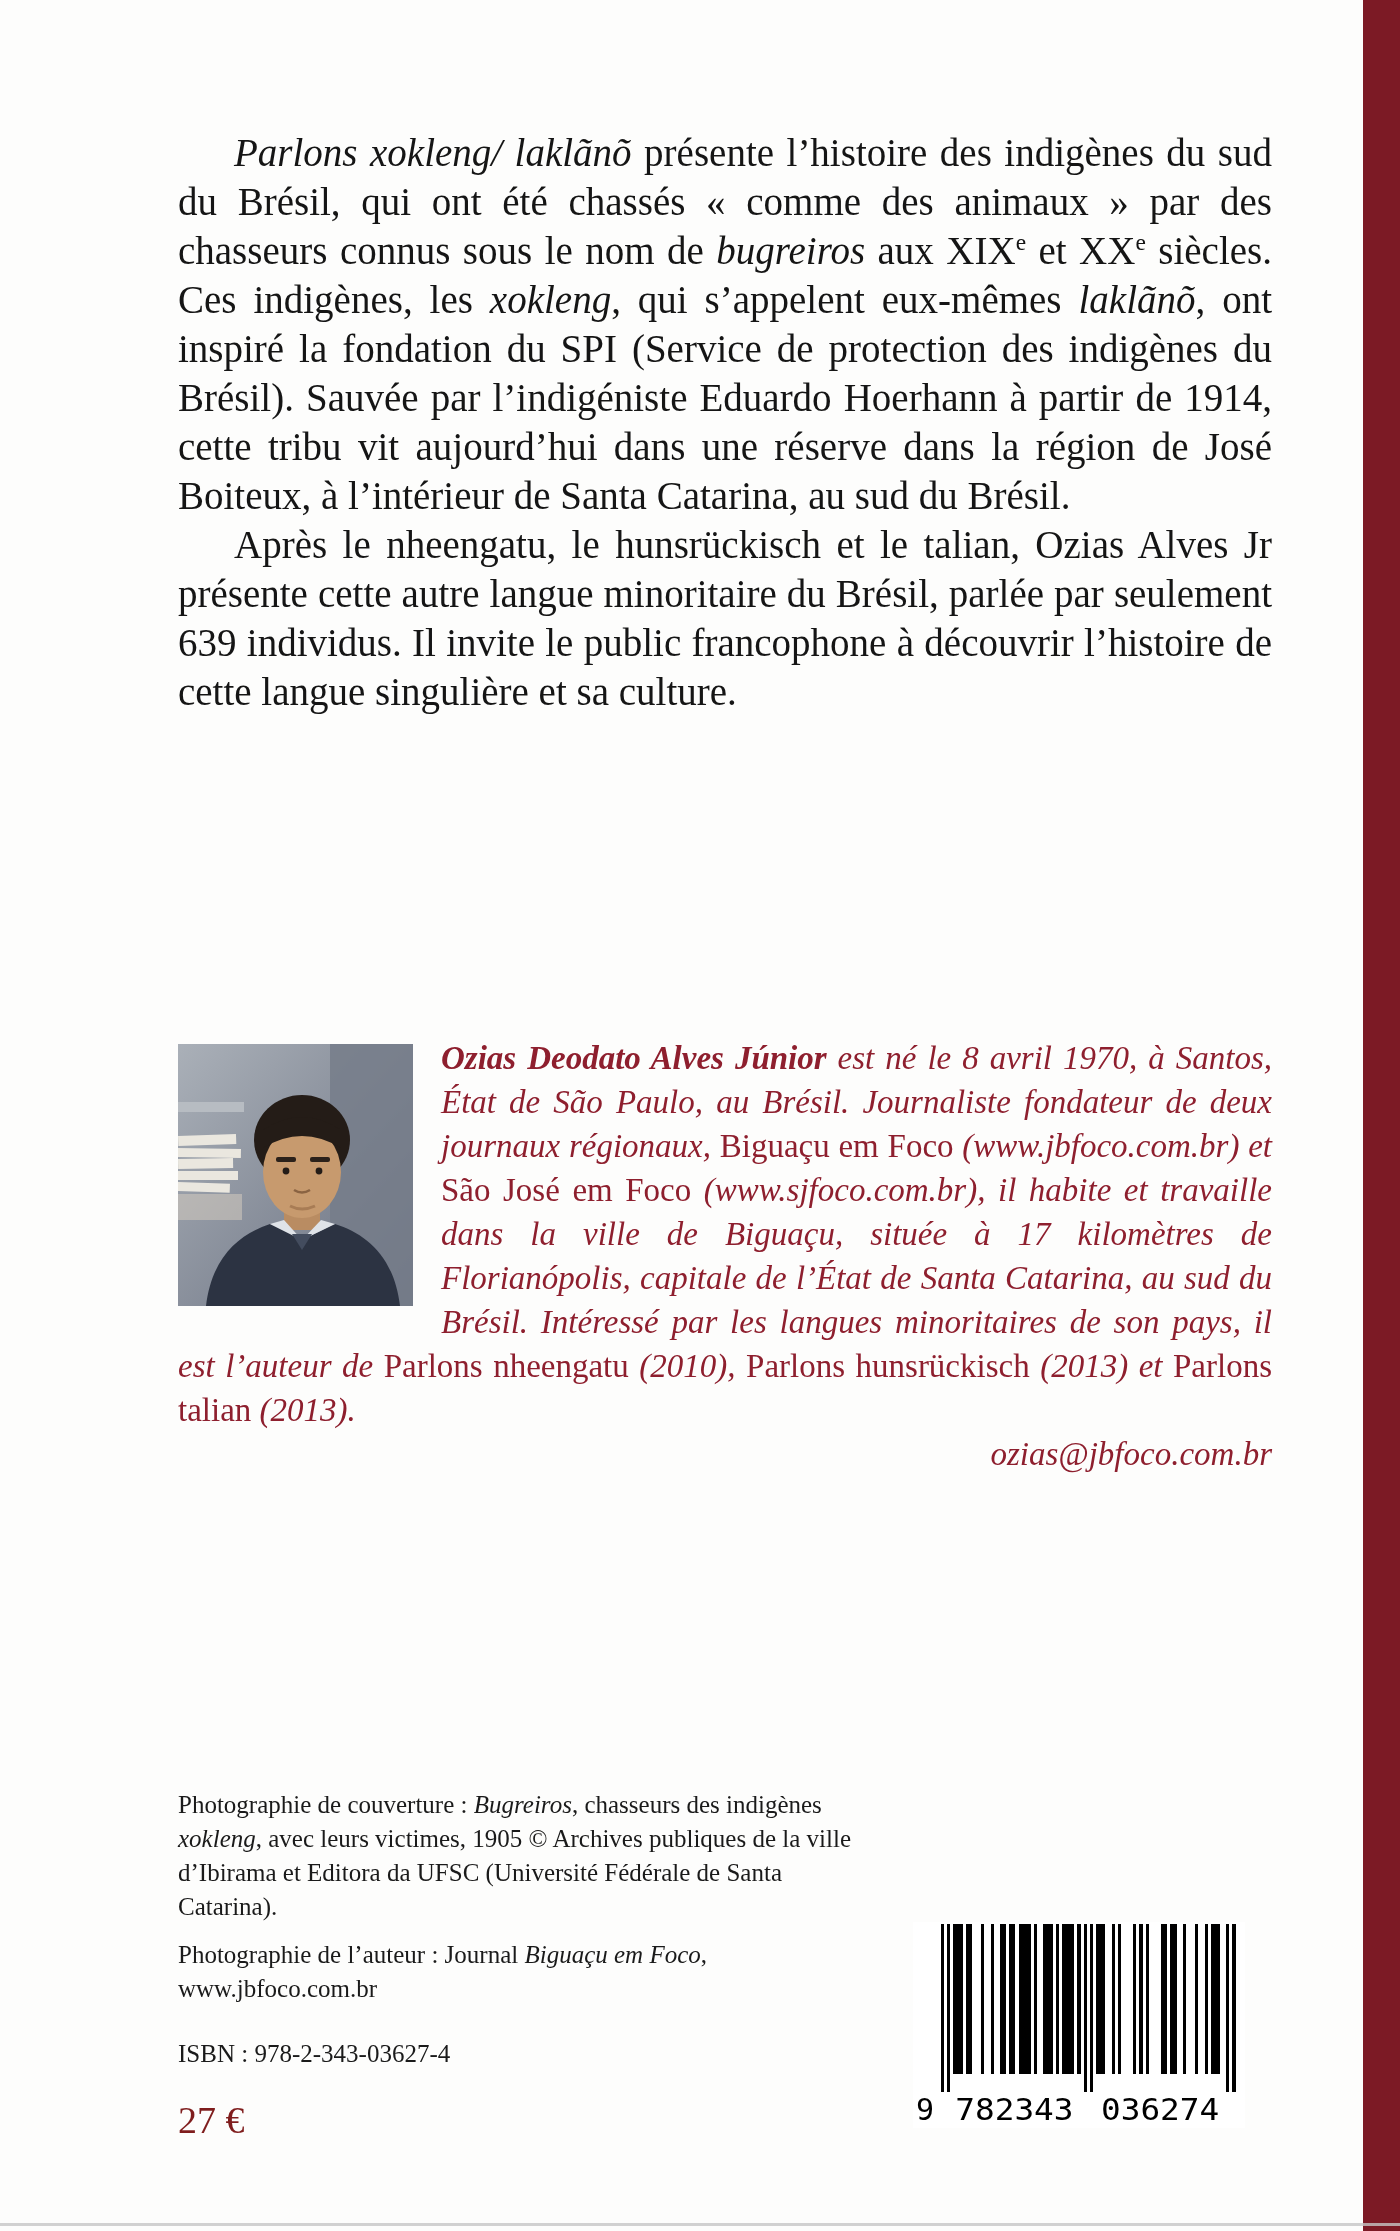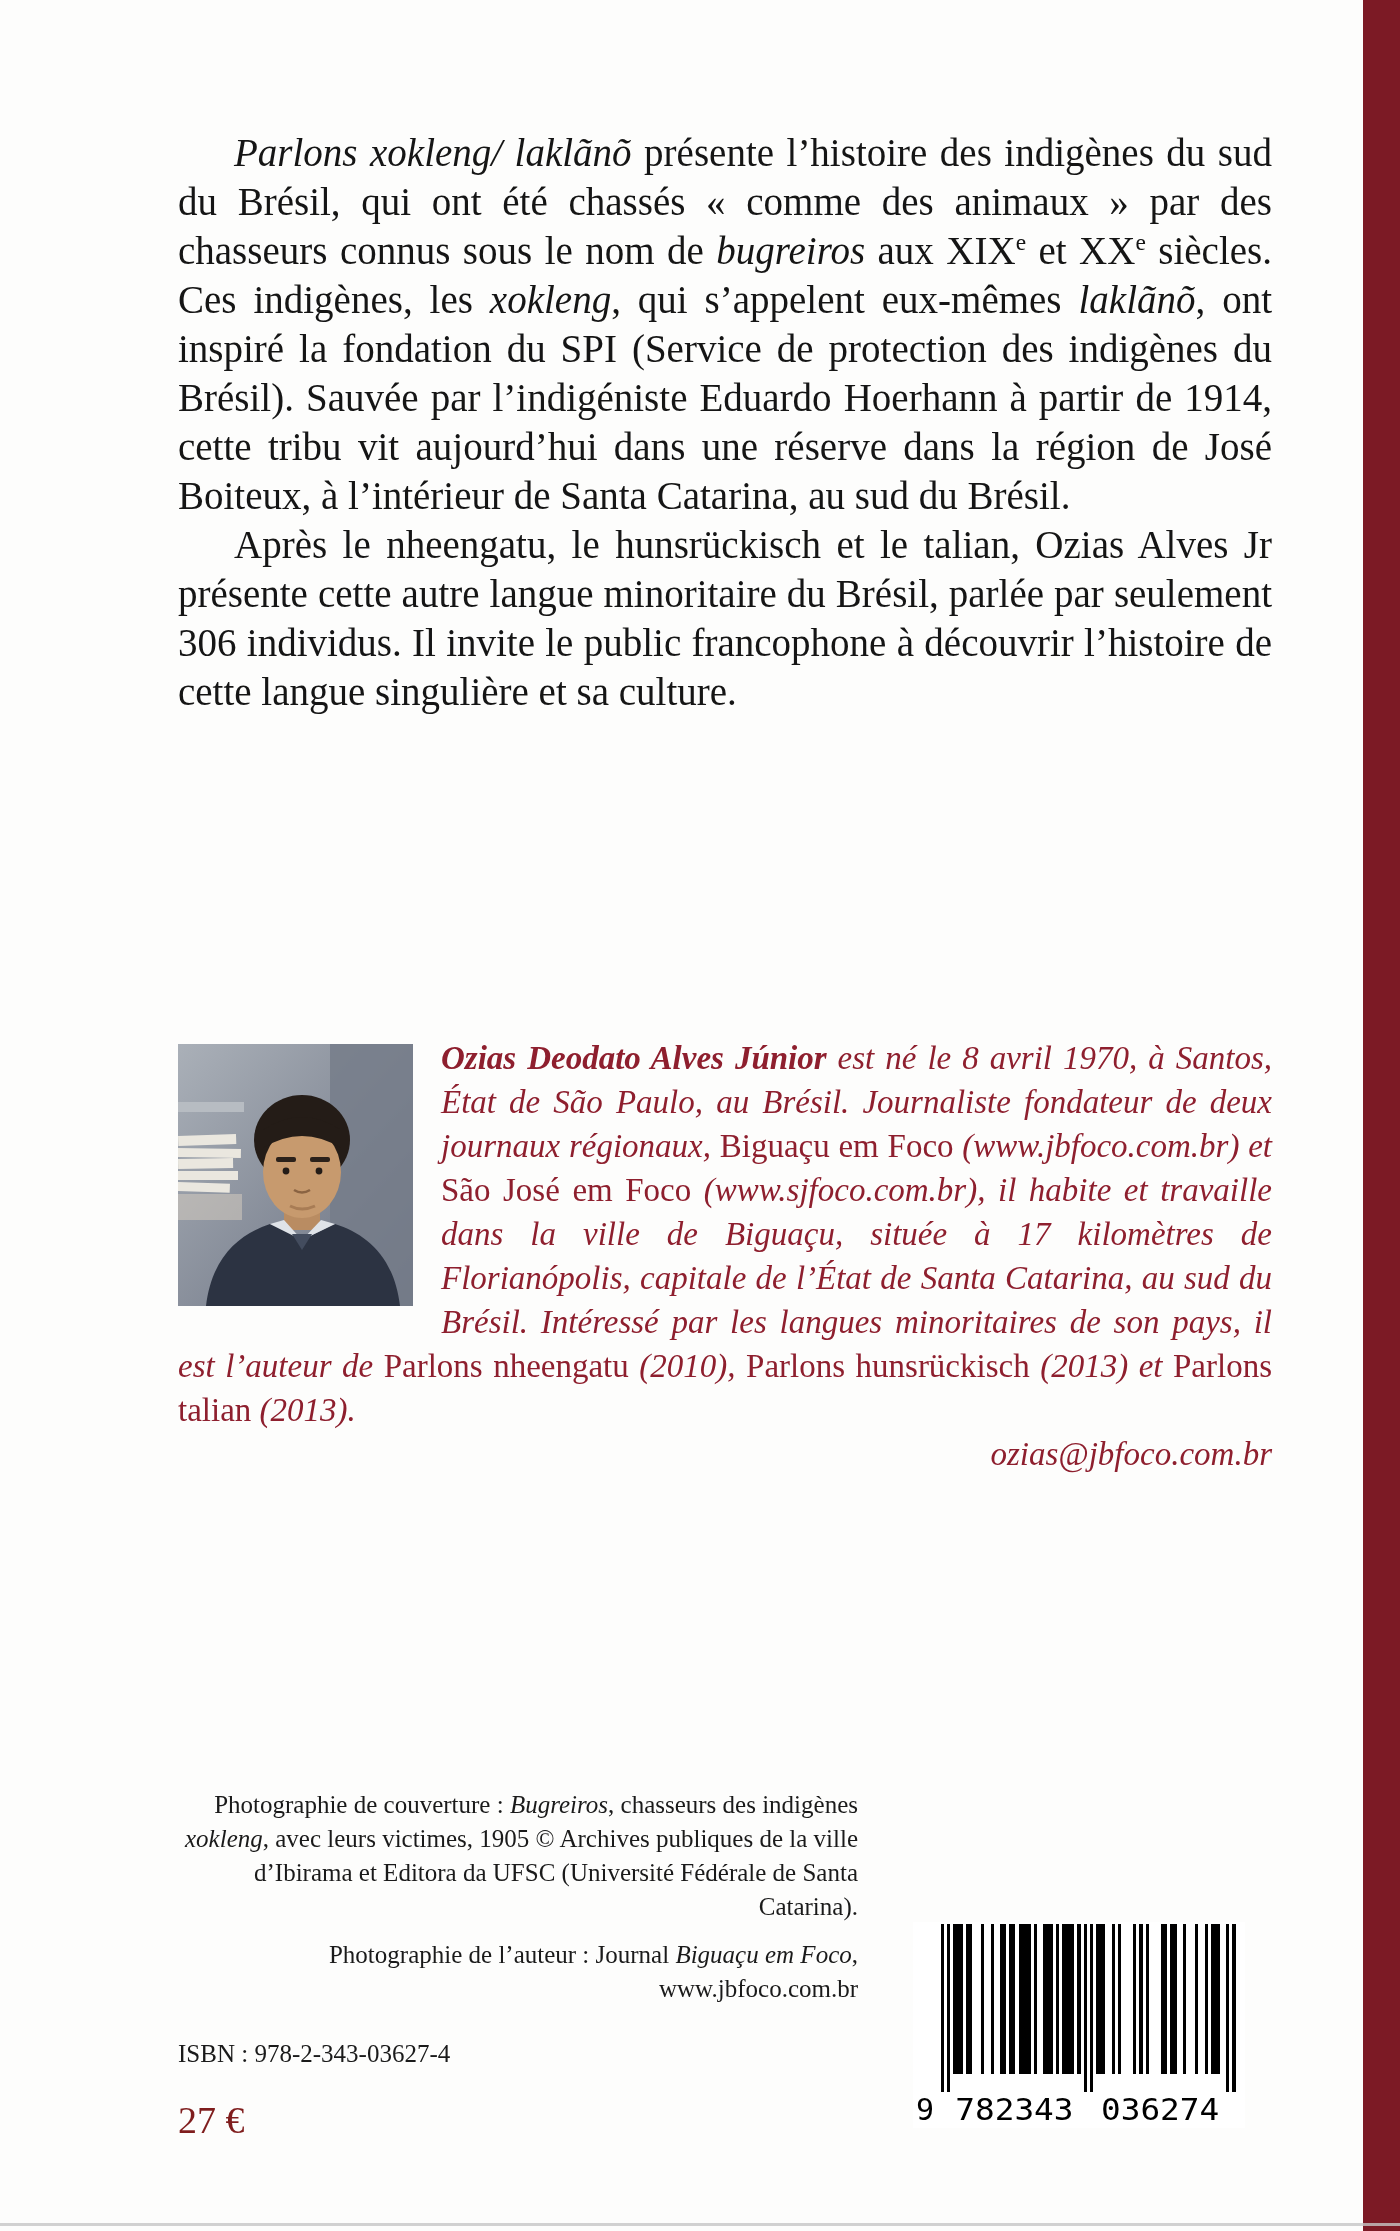--- a/index.html
+++ b/index.html
@@ -41,21 +41,21 @@
     float:left;width:235px;height:262px;
     margin:8px 28px 6px 0;
     background:#848a93;
   }
   .author-photo svg{display:block;}
   .bio-email{text-align:right;}
   .credits{
     position:absolute;left:178px;top:1788px;width:680px;
     font-size:25px;line-height:34px;color:#1a1a1a;
   }
-  .credits p{margin:0 0 14px 0;text-align:right;}
+  .credits p{margin:0 0 14px 0;}
   .isbn{
     position:absolute;left:178px;top:2040px;margin:0;
     font-size:25px;color:#1a1a1a;
   }
   .price{
     position:absolute;left:178px;top:2098px;margin:0;
     font-size:38px;color:#7f1d1d;
   }
   .barcode{
     position:absolute;left:913px;top:1922px;width:332px;height:206px;
@@ -65,21 +65,21 @@
 </style>
 </head>
 <body>
 
 <div class="page">
 
   <div class="spine-strip"></div>
 
   <div class="synopsis-wrap">
     <p><span class="seg-i">Parlons xokleng/ laklãnõ</span><span> présente l’histoire des indigènes du sud du Brésil, qui ont été chassés « comme des animaux » par des chasseurs connus sous le nom de </span><span class="seg-i">bugreiros</span><span> aux XIX</span><span class="seg-sup">e</span><span> et XX</span><span class="seg-sup">e</span><span> siècles. Ces indigènes, les </span><span class="seg-i">xokleng</span><span>, qui s’appelent eux-mêmes </span><span class="seg-i">laklãnõ</span><span>, ont inspiré la fondation du SPI (Service de protection des indigènes du Brésil). Sauvée par l’indigéniste Eduardo Hoerhann à partir de 1914, cette tribu vit aujourd’hui dans une réserve dans la région de José Boiteux, à l’intérieur de Santa Catarina, au sud du Brésil.</span></p>
-    <p><span>Après le nheengatu, le hunsrückisch et le talian, Ozias Alves Jr présente cette autre langue minoritaire du Brésil, parlée par seulement 306 individus. Il invite le public francophone à découvrir l’histoire de cette langue singulière et sa culture.</span></p>
+    <p><span>Après le nheengatu, le hunsrückisch et le talian, Ozias Alves Jr présente cette autre langue minoritaire du Brésil, parlée par seulement 639 individus. Il invite le public francophone à découvrir l’histoire de cette langue singulière et sa culture.</span></p>
   </div>
 
   <div class="bio-wrap">
     <div class="author-photo">
       <svg viewBox="0 0 235 262" width="235" height="262" xmlns="http://www.w3.org/2000/svg">
         <defs>
           <linearGradient id="pbg" x1="0" y1="0" x2="1" y2="1">
             <stop offset="0" stop-color="#aab0b8"></stop>
             <stop offset="1" stop-color="#697080"></stop>
           </linearGradient>

